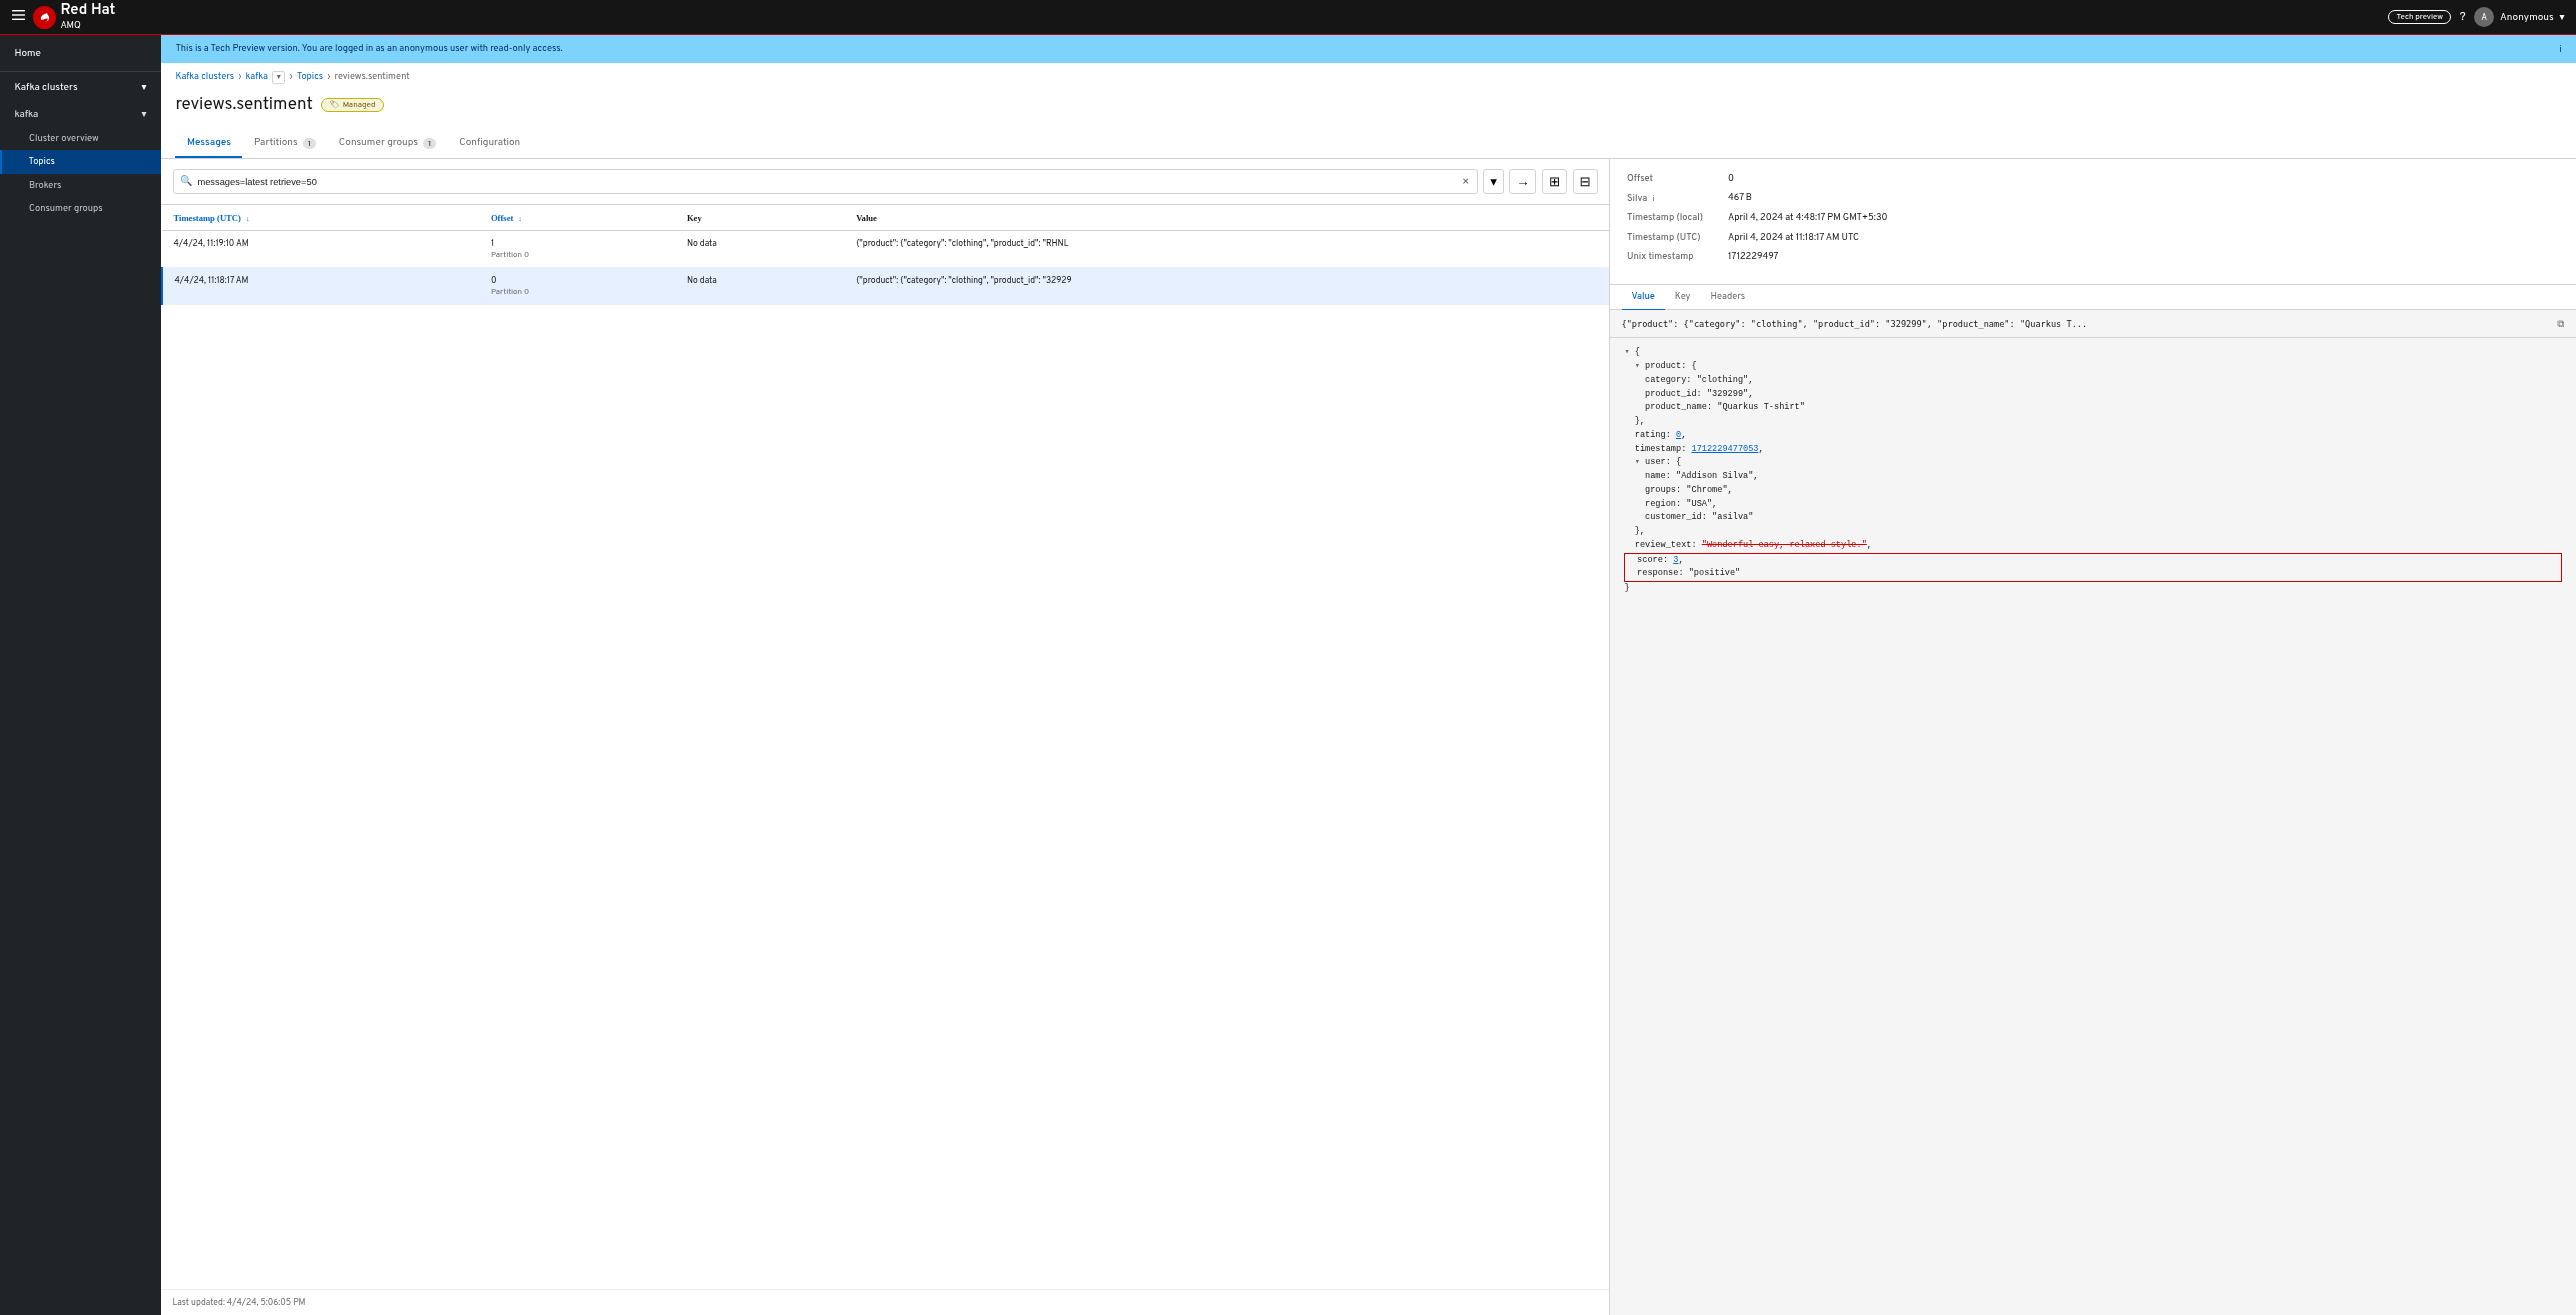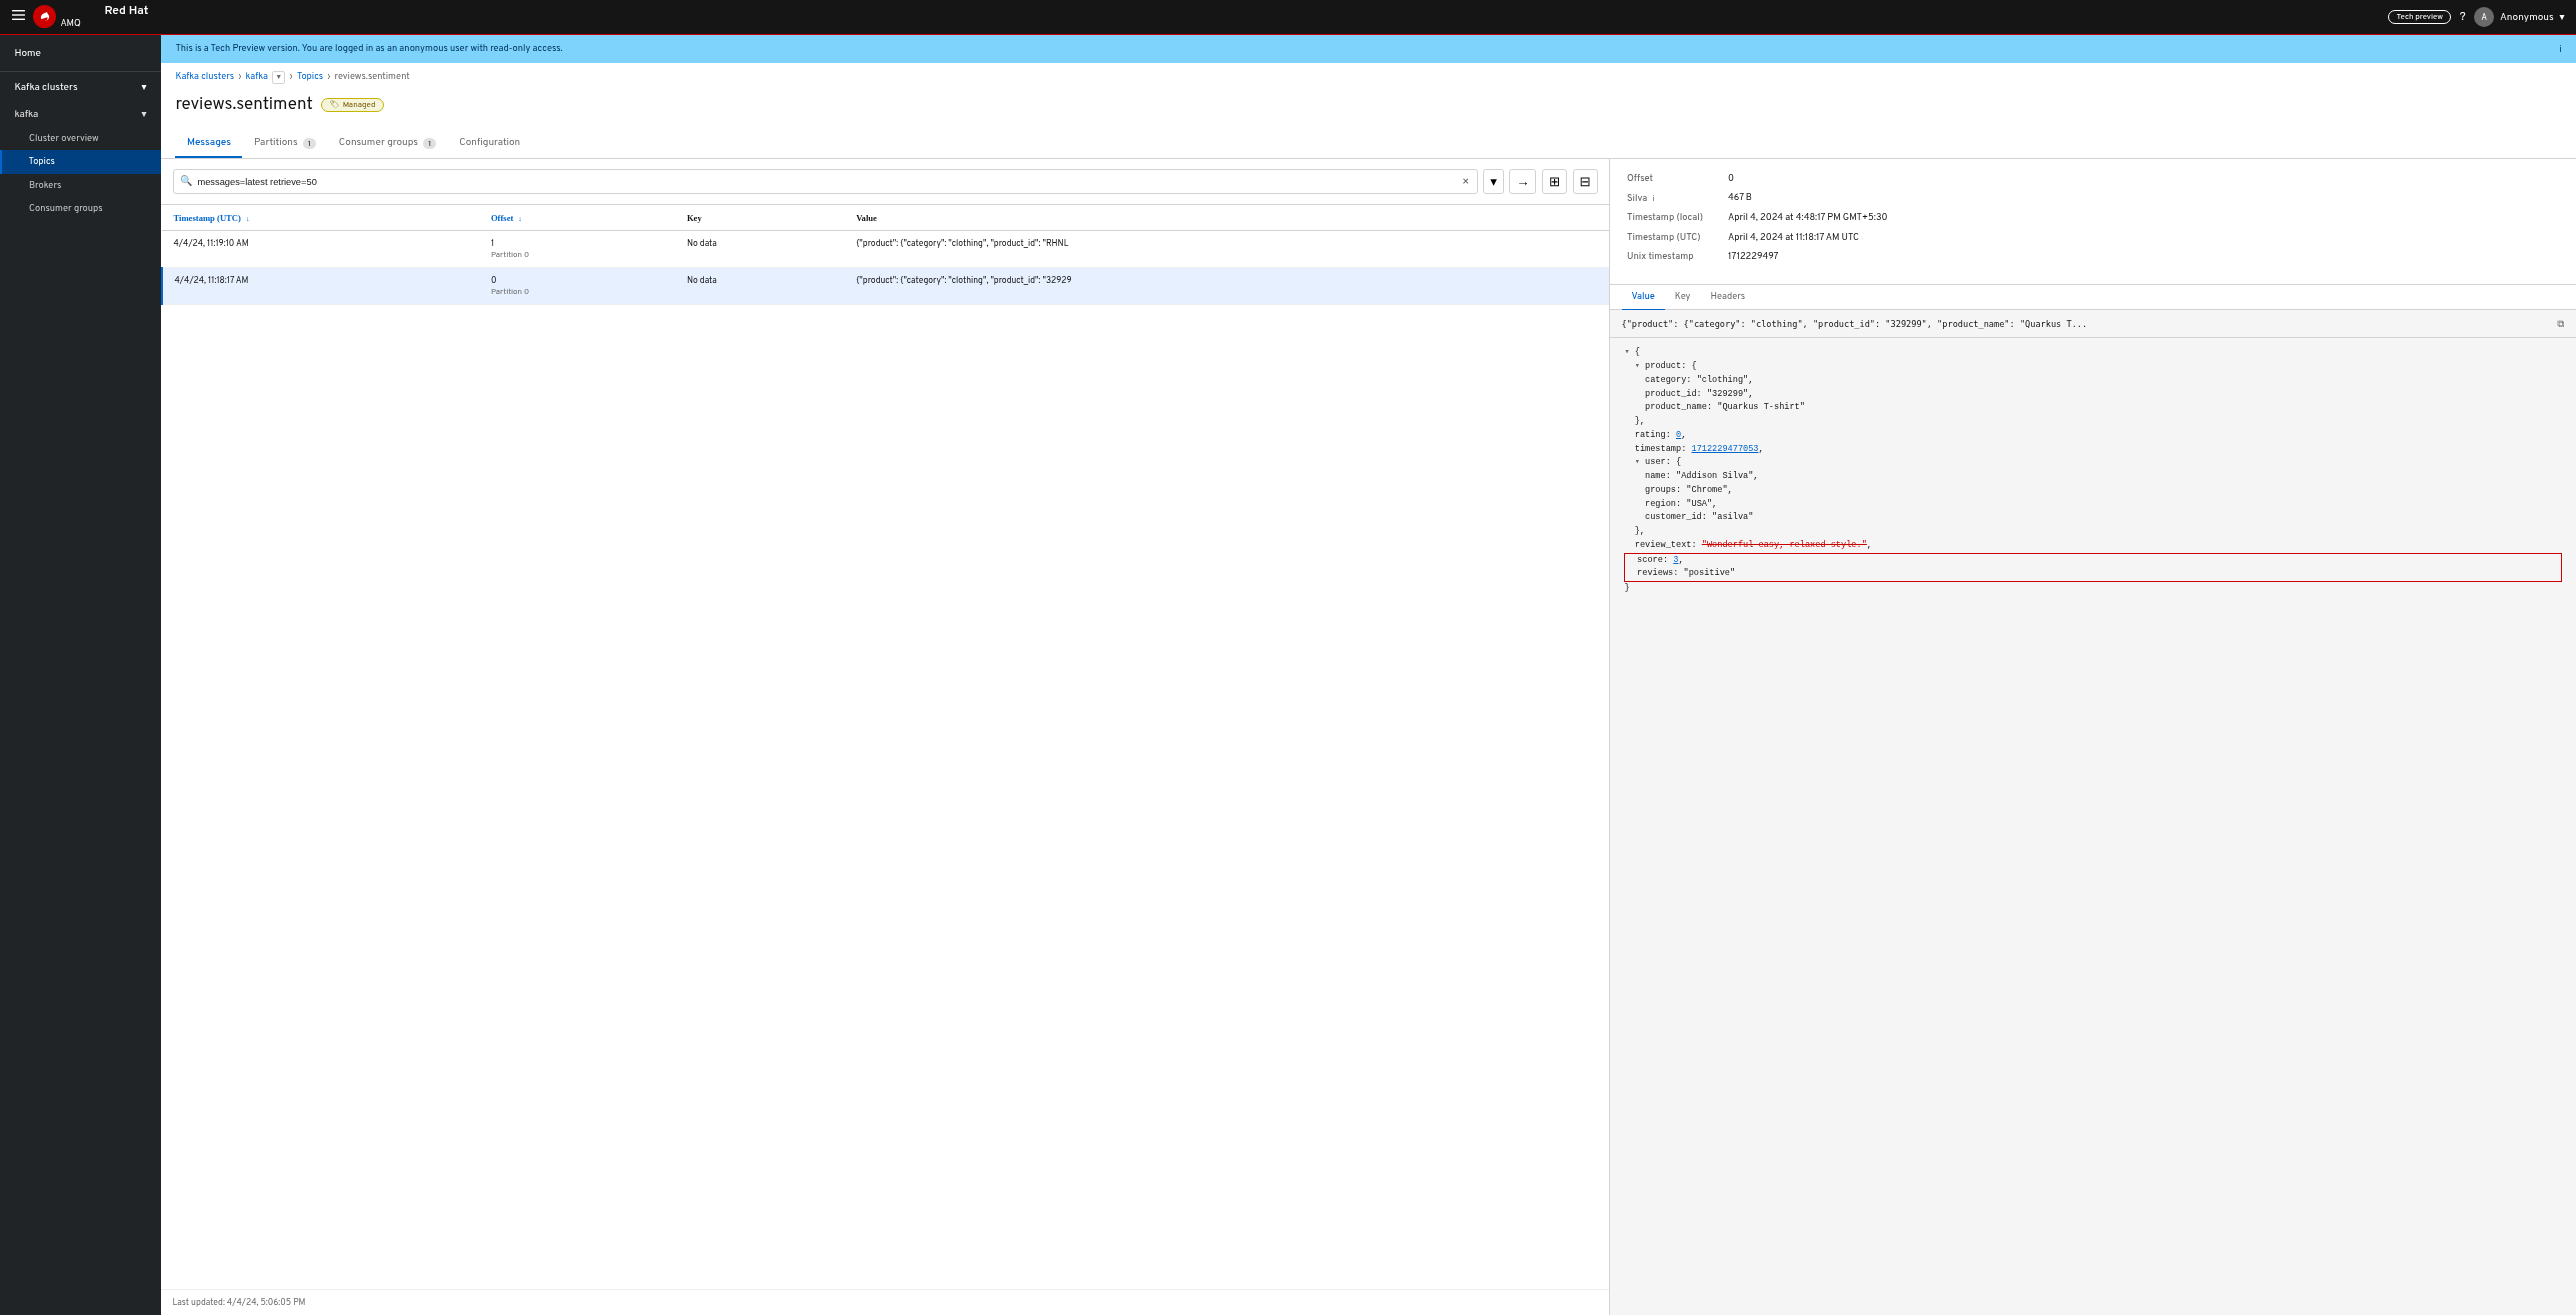--- a/index.html
+++ b/index.html
@@ -12,21 +12,21 @@
       height: 35px;
       display: flex;
       align-items: center;
       padding: 0 11.5px;
       gap: 8.6px;
       flex-shrink: 0;
       border-bottom: 1.4px solid #cc0000;
     }
     .top-nav .hamburger { cursor: pointer; font-size: 13px; color: #fff; }
     .logo-area { display: flex; align-items: center; gap: 4.3px; }
-    .logo-area .logo-text { color: #fff; font-size: 12px; font-weight: 600; line-height: 1.2; margin-left: 44px; }
+    .logo-area .logo-text { color: #fff; font-size: 15px; font-weight: 600; line-height: 1.2; }
     .logo-area .logo-sub { color: #fff; font-size: 9.3px; font-weight: 400; }
     .nav-spacer { flex: 1; }
     .tech-preview-badge {
       border: 0.7px solid #fff;
       border-radius: 14.4px;
       padding: 1.4px 7.2px;
       font-size: 8px;
       color: #fff;
     }
     .help-icon { color: #fff; font-size: 11.5px; cursor: pointer; }
@@ -578,21 +578,21 @@
           <div class="json-line">  <span class="json-key">timestamp</span>: <span class="json-link">1712229477053</span>,</div>
           <div class="json-line">  <span class="expand-icon">▾</span> <span class="json-key">user</span>: {</div>
           <div class="json-line">    <span class="json-key">name</span>: <span class="json-string">"Addison Silva"</span>,</div>
           <div class="json-line">    <span class="json-key">groups</span>: <span class="json-string">"Chrome"</span>,</div>
           <div class="json-line">    <span class="json-key">region</span>: <span class="json-string">"USA"</span>,</div>
           <div class="json-line">    <span class="json-key">customer_id</span>: <span class="json-string">"asilva"</span></div>
           <div class="json-line">  },</div>
           <div class="json-line">  <span class="json-key">review_text</span>: <span class="json-strikethrough">"Wonderful easy, relaxed style."</span>,</div>
           <div style="border: 1.4px solid #cc0000; margin: 0; padding: 0 1.4px;">
             <div class="json-line">  <span class="json-key">score</span>: <span class="json-number">3</span>,</div>
-            <div class="json-line">  <span class="json-key">reviews</span>: <span class="json-string">"positive"</span></div>
+            <div class="json-line">  <span class="json-key">response</span>: <span class="json-string">"positive"</span></div>
           </div>
           <div class="json-line">}</div>
         </div>
       </div>
     </div>
   </div>
 </div>
 
 
 </body></html>

